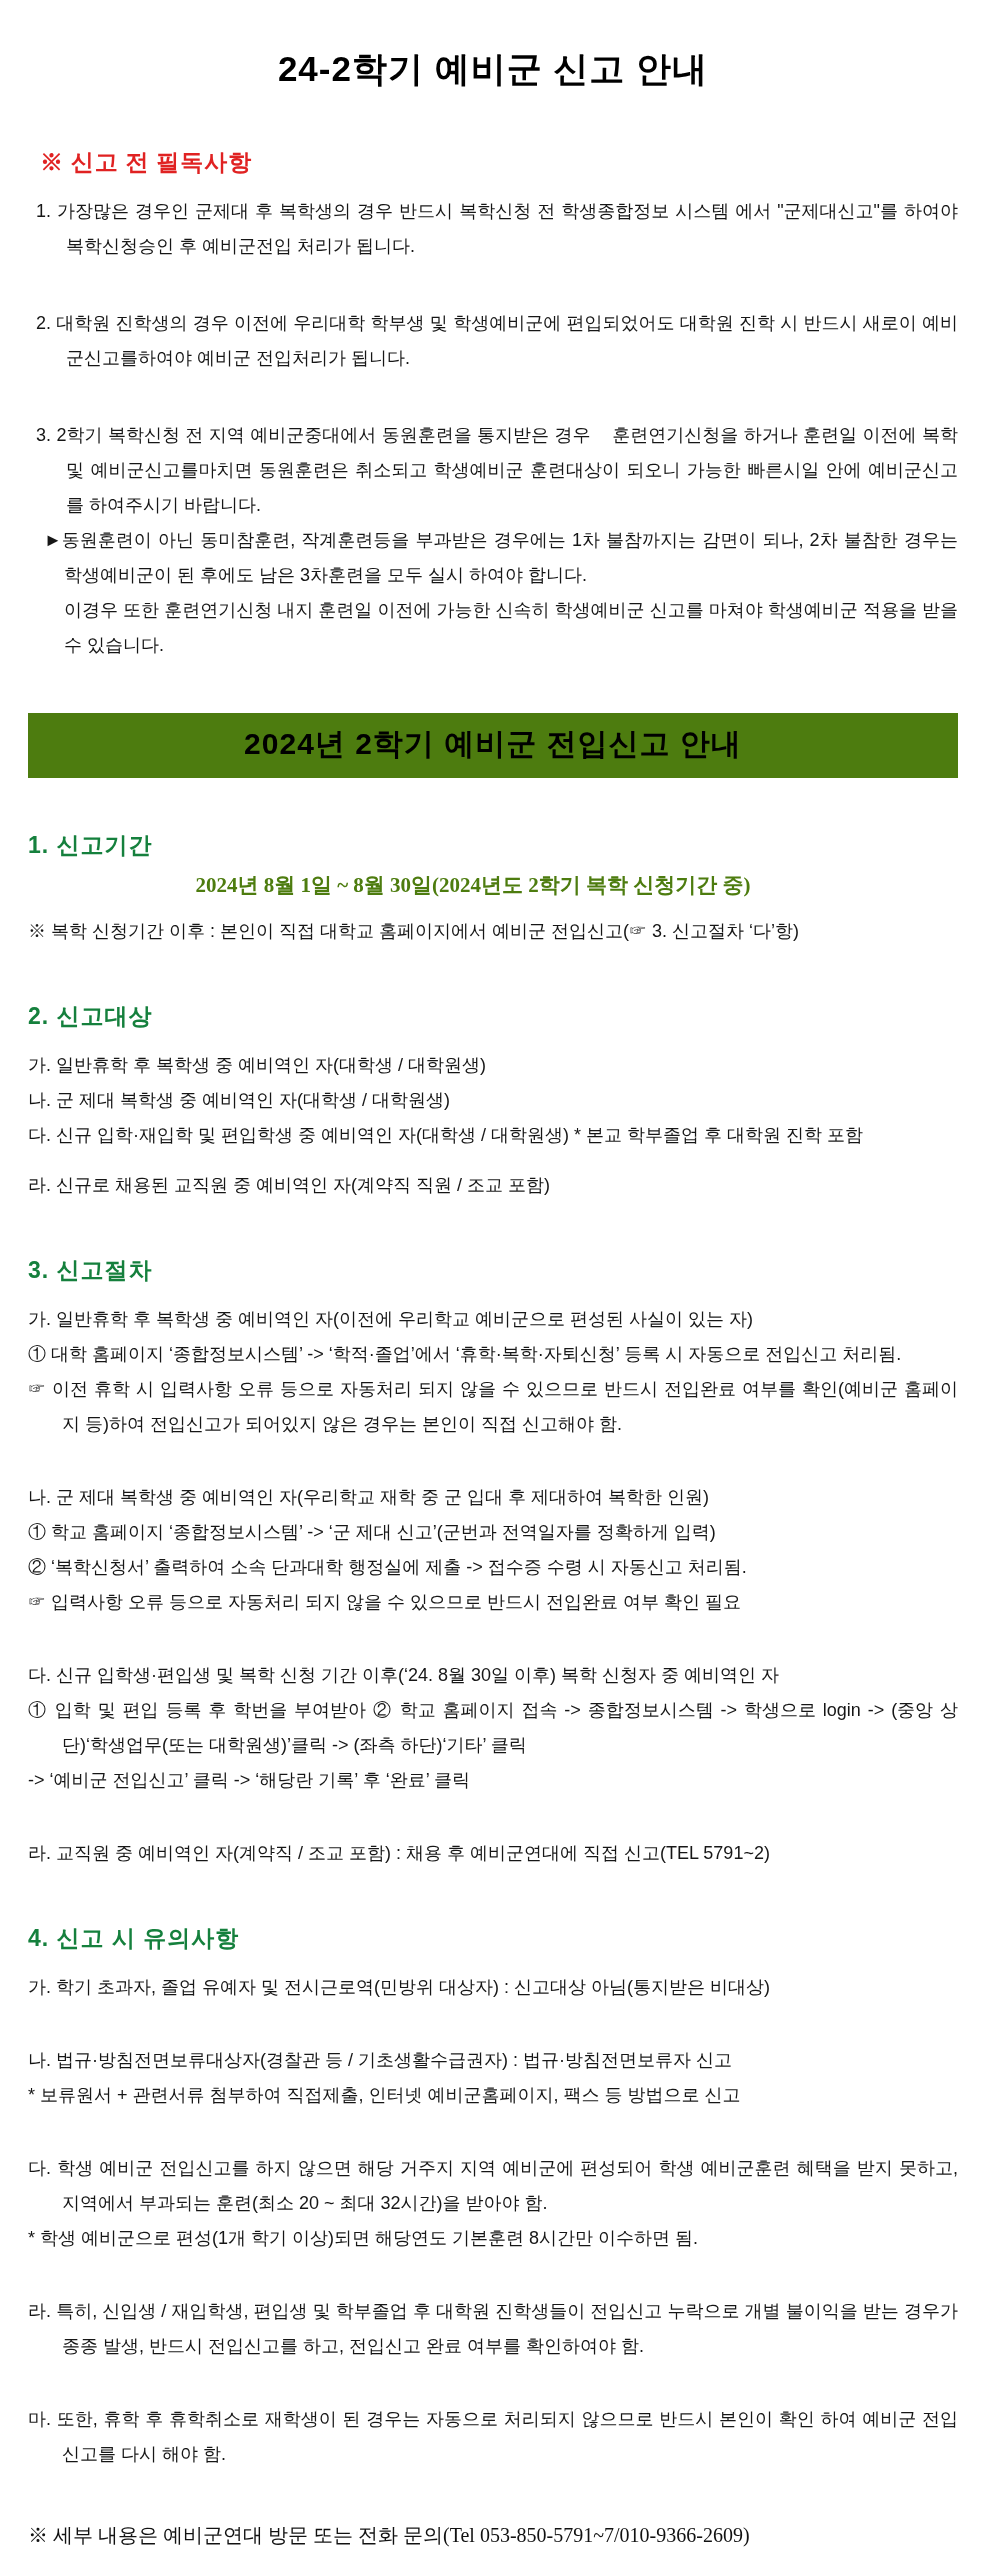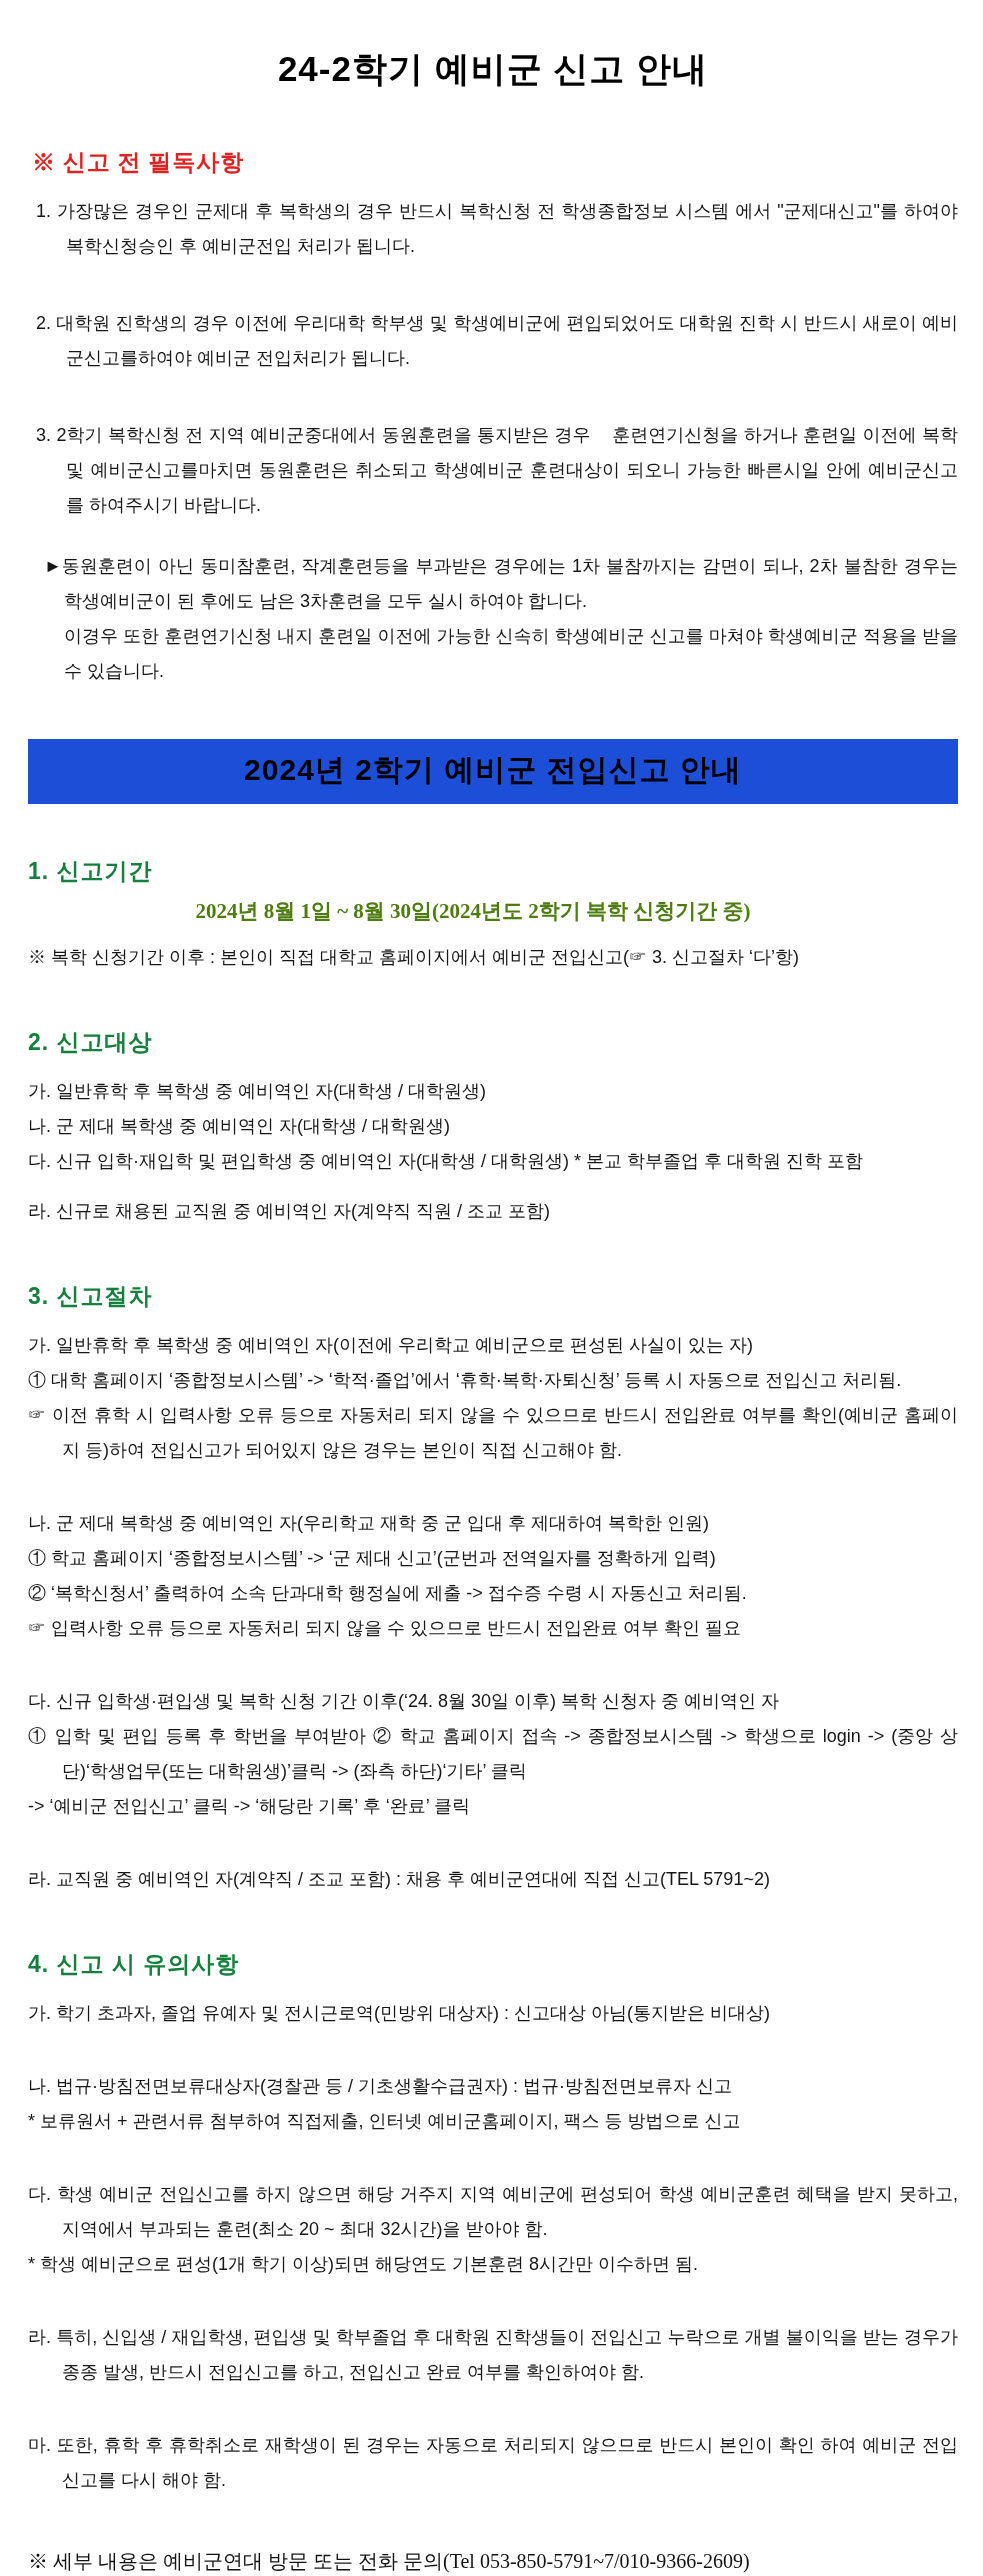--- a/index.html
+++ b/index.html
@@ -7,32 +7,32 @@
     width:984px; min-height:2576px; box-sizing:border-box;
     padding:22px 26px 40px 28px;
     font-family:"Liberation Sans", sans-serif;
     color:#161616; background:#ffffff;
   }
   .doc-title {
     margin:24px 0 0 0; text-align:center;
     font-size:35px; font-weight:bold; letter-spacing:1px; color:#000;
   }
   .red-heading {
-    margin:54px 0 0 4px; font-family:"Liberation Serif", serif;
+    margin:54px 0 0 12px; font-family:"Liberation Serif", serif;
     color:#e02222; font-size:23px; font-weight:bold; letter-spacing:1px;
   }
   .body-text { font-size:18px; line-height:35px; text-align:justify; margin:0; }
   .num-item { margin-left:8px; padding-left:30px; text-indent:-30px; }
   .mt-first { margin-top:16px; }
   .mt-item  { margin-top:42px; }
-  .arrow-block { margin-top:26px; margin-left:16px; }
+  .arrow-block { margin-left:16px; }
   .arrow-item { padding-left:20px; text-indent:-20px; }
   .arrow-cont { padding-left:20px; }
   .banner {
-    margin-top:50px; background:#1d4ed8; text-align:center;
+    margin-top:50px; background:#4d7c0f; text-align:center;
     padding:11px 4px 13px 4px;
   }
   .banner-text { font-size:30px; font-weight:bold; letter-spacing:1px; color:#000; margin:0; }
   .section-heading {
     margin:52px 0 0 0; color:#15803d; font-size:23px;
     font-weight:bold; letter-spacing:1px;
   }
   .period-line {
     margin:10px 40px 0 0; text-align:center;
     font-family:"Liberation Serif", serif;

